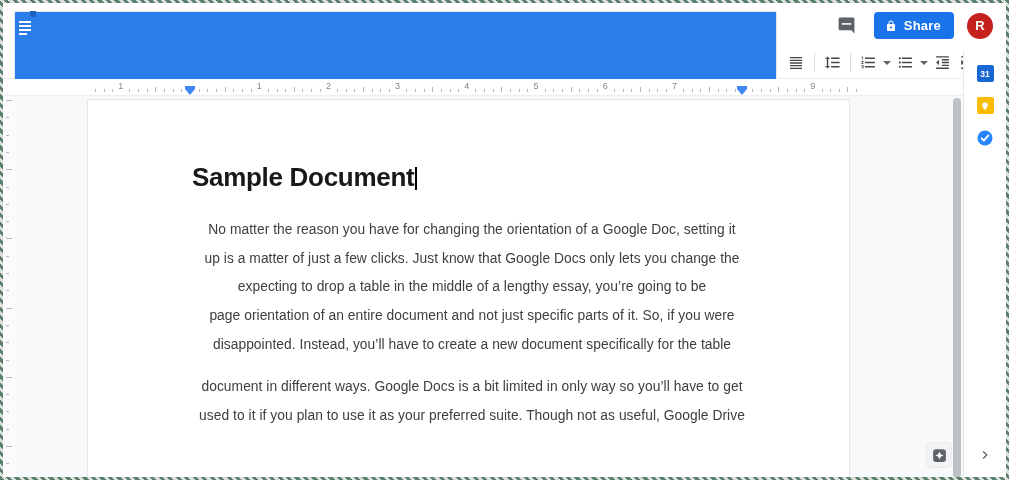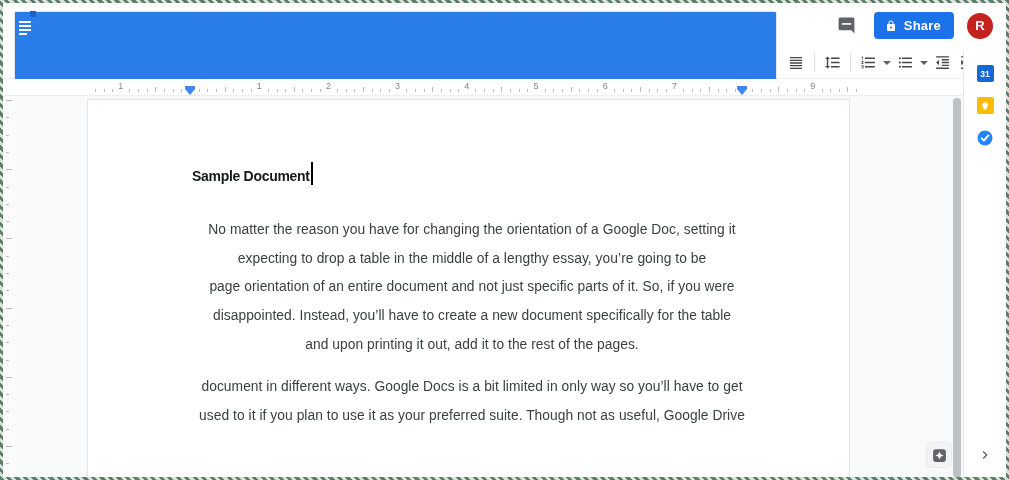--- a/index.html
+++ b/index.html
@@ -60,21 +60,21 @@
     border-right:5px solid transparent; border-top:6px solid #4285f4; }
 
   
   .doc-area { position:relative; height:384px; background:#f8f9fa; overflow:hidden;
     width:960px; border-top:1px solid #eceef0; }
   .vruler { position:absolute; left:0; top:0; bottom:0; width:13px; background:#fbfbfc; }
   .vruler .vtick { position:absolute; left:3px; width:3px; height:1px; background:#b7bbbf; }
   .vruler .vtick.major { width:6px; }
   .page { position:absolute; left:84px; top:3px; width:763px; height:600px; background:#fff;
     border:1px solid #e3e5e8; }
-  .heading { position:absolute; left:104px; top:62px; font-size:14px; font-weight:bold;
+  .heading { position:absolute; left:104px; top:62px; font-size:26px; font-weight:bold;
     letter-spacing:-.3px; color:#17181a; white-space:nowrap; }
   .cursor-caret { display:inline-block; width:2px; height:23px; background:#000;
     vertical-align:-4px; margin-left:1px; }
   .body-text { position:absolute; left:104px; top:116px; width:560px; }
   .para { margin-bottom:14px;text-align:center; }
   .doc-line { font-size:13.8px; line-height:28.65px; color:#3c4043; letter-spacing:.05px;
     white-space:nowrap; }
   .scrollbar-thumb { position:absolute; right:2px; top:2px; width:8px; height:380px;
     background:#bdc1c6; border-radius:4px; cursor:pointer; }
   .explore-btn { position:absolute; right:11px; bottom:11px; width:26px; height:26px;
@@ -439,24 +439,24 @@
           <div class="vtick major" style="top: 350px;"></div>
           <div class="vtick" style="top: 367.3px;"></div>
         </div>
     <div class="page">
       <div class="heading">
         <span>Sample Document</span><span class="cursor-caret"></span>
       </div>
       <div class="body-text">
             <div class="para">
               <div class="doc-line">No matter the reason you have for changing the orientation of a Google Doc, setting it</div>
+              <div class="doc-line">up is a matter of just a few clicks. Just know that Google Docs only lets you change the</div>
               <div class="doc-line">expecting to drop a table in the middle of a lengthy essay, you’re going to be</div>
               <div class="doc-line">page orientation of an entire document and not just specific parts of it. So, if you were</div>
               <div class="doc-line">disappointed. Instead, you’ll have to create a new document specifically for the table</div>
-              <div class="doc-line">and upon printing it out, add it to the rest of the pages.</div>
             </div>
             <div class="para">
               <div class="doc-line">document in different ways. Google Docs is a bit limited in only way so you’ll have to get</div>
               <div class="doc-line">used to it if you plan to use it as your preferred suite. Though not as useful, Google Drive</div>
             </div>
           </div>
     </div>
     <div class="scrollbar-thumb"></div>
     <div class="explore-btn">
       <svg width="17" height="17" viewBox="0 0 24 24">

